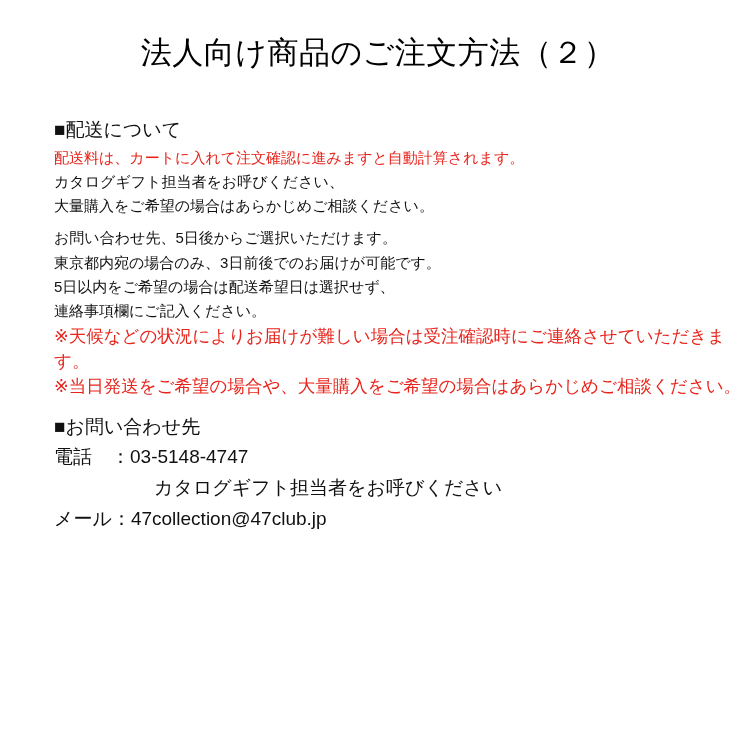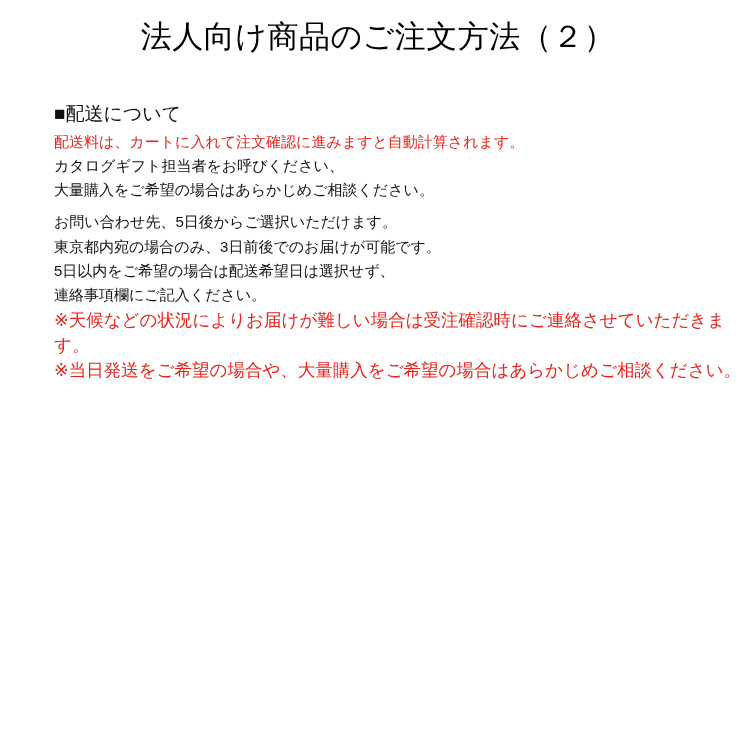--- a/index.html
+++ b/index.html
@@ -11,21 +11,21 @@
     width: 756px;
     height: 756px;
     font-family: "Liberation Sans", "DejaVu Sans", sans-serif;
     color: #1a1a1a;
     overflow: hidden;
   }
   .page {
     width: 756px;
     height: 612px;
     box-sizing: border-box;
-    padding: 8px 10px 0 10px;
+    padding: 24px 10px 0 10px;
     position: relative;
   }
   .title {
     text-align: center;
     font-size: 31px;
     line-height: 1.25;
     letter-spacing: 0.5px;
     color: #000000;
     margin: 10px 0 0 0;
     font-weight: 400;
@@ -92,15 +92,21 @@
       <div class="line">お問い合わせ先、5日後からご選択いただけます。</div>
       <div class="line">東京都内宛の場合のみ、3日前後でのお届けが可能です。</div>
       <div class="line">5日以内をご希望の場合は配送希望日は選択せず、</div>
       <div class="line">連絡事項欄にご記入ください。</div>
       <div class="line red small">※天候などの状況によりお届けが難しい場合は受注確認時にご連絡させていただきます。</div>
       <div class="line red small">※当日発送をご希望の場合や、大量購入をご希望の場合はあらかじめご相談ください。</div>
     </div>
 
     <div class="gap-md"></div>
 
+    <div class="section">
+      <div class="heading">■お問い合わせ先</div>
+      <div class="contact-line"><span>電話　：</span><span>03-5148-4747</span></div>
+      <div class="contact-line contact-indent">カタログギフト担当者をお呼びください</div>
+      <div class="contact-line"><span>メール：</span><span>47collection@47club.jp</span></div>
+    </div>
 
   </div>
 </div>
 
 </body></html>

